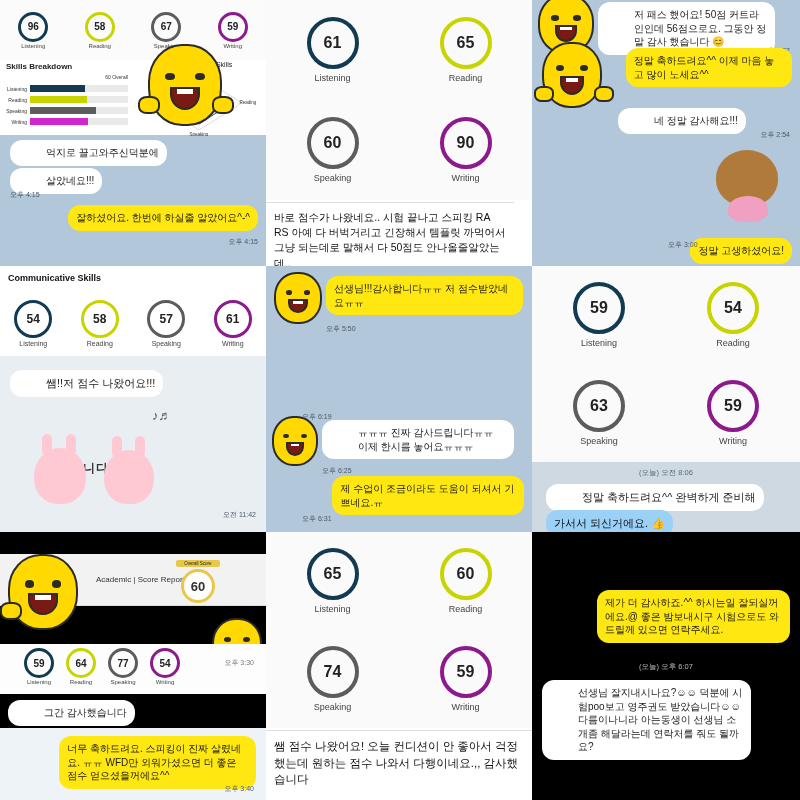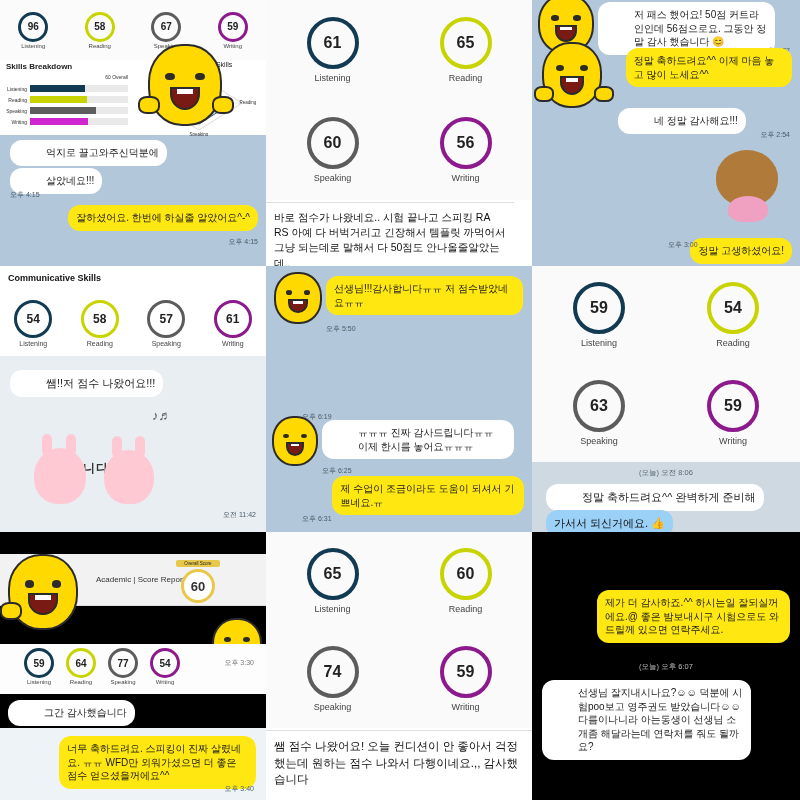--- a/index.html
+++ b/index.html
@@ -268,21 +268,21 @@
       </div>
       <div class="ring-wrap">
         <div class="ring" style="border-color:#c8d400">65</div>
         <div class="ring-label">Reading</div>
       </div>
       <div class="ring-wrap">
         <div class="ring" style="border-color:#5c5c5c">60</div>
         <div class="ring-label">Speaking</div>
       </div>
       <div class="ring-wrap">
-        <div class="ring" style="border-color:#8c1a8c">56</div>
+        <div class="ring" style="border-color:#8c1a8c">90</div>
         <div class="ring-label">Writing</div>
       </div>
     </div>
     <div class="note" style="left:0;top:202px;width:248px;height:64px;border:none;border-top:1px solid #ddd;font-size:10.5px;">바로 점수가 나왔네요.. 시험 끝나고 스피킹 RA RS 아예 다 버벅거리고 긴장해서 템플릿 까먹어서 그냥 되는데로 말해서 다 50점도 안나올줄알았는데..</div>
   </div>
 
   <div class="cell">
     <div class="chatbg kakao"></div>
 
     <div class="yellowface" style="left:6px;top:-6px;width:56px;height:60px;">

